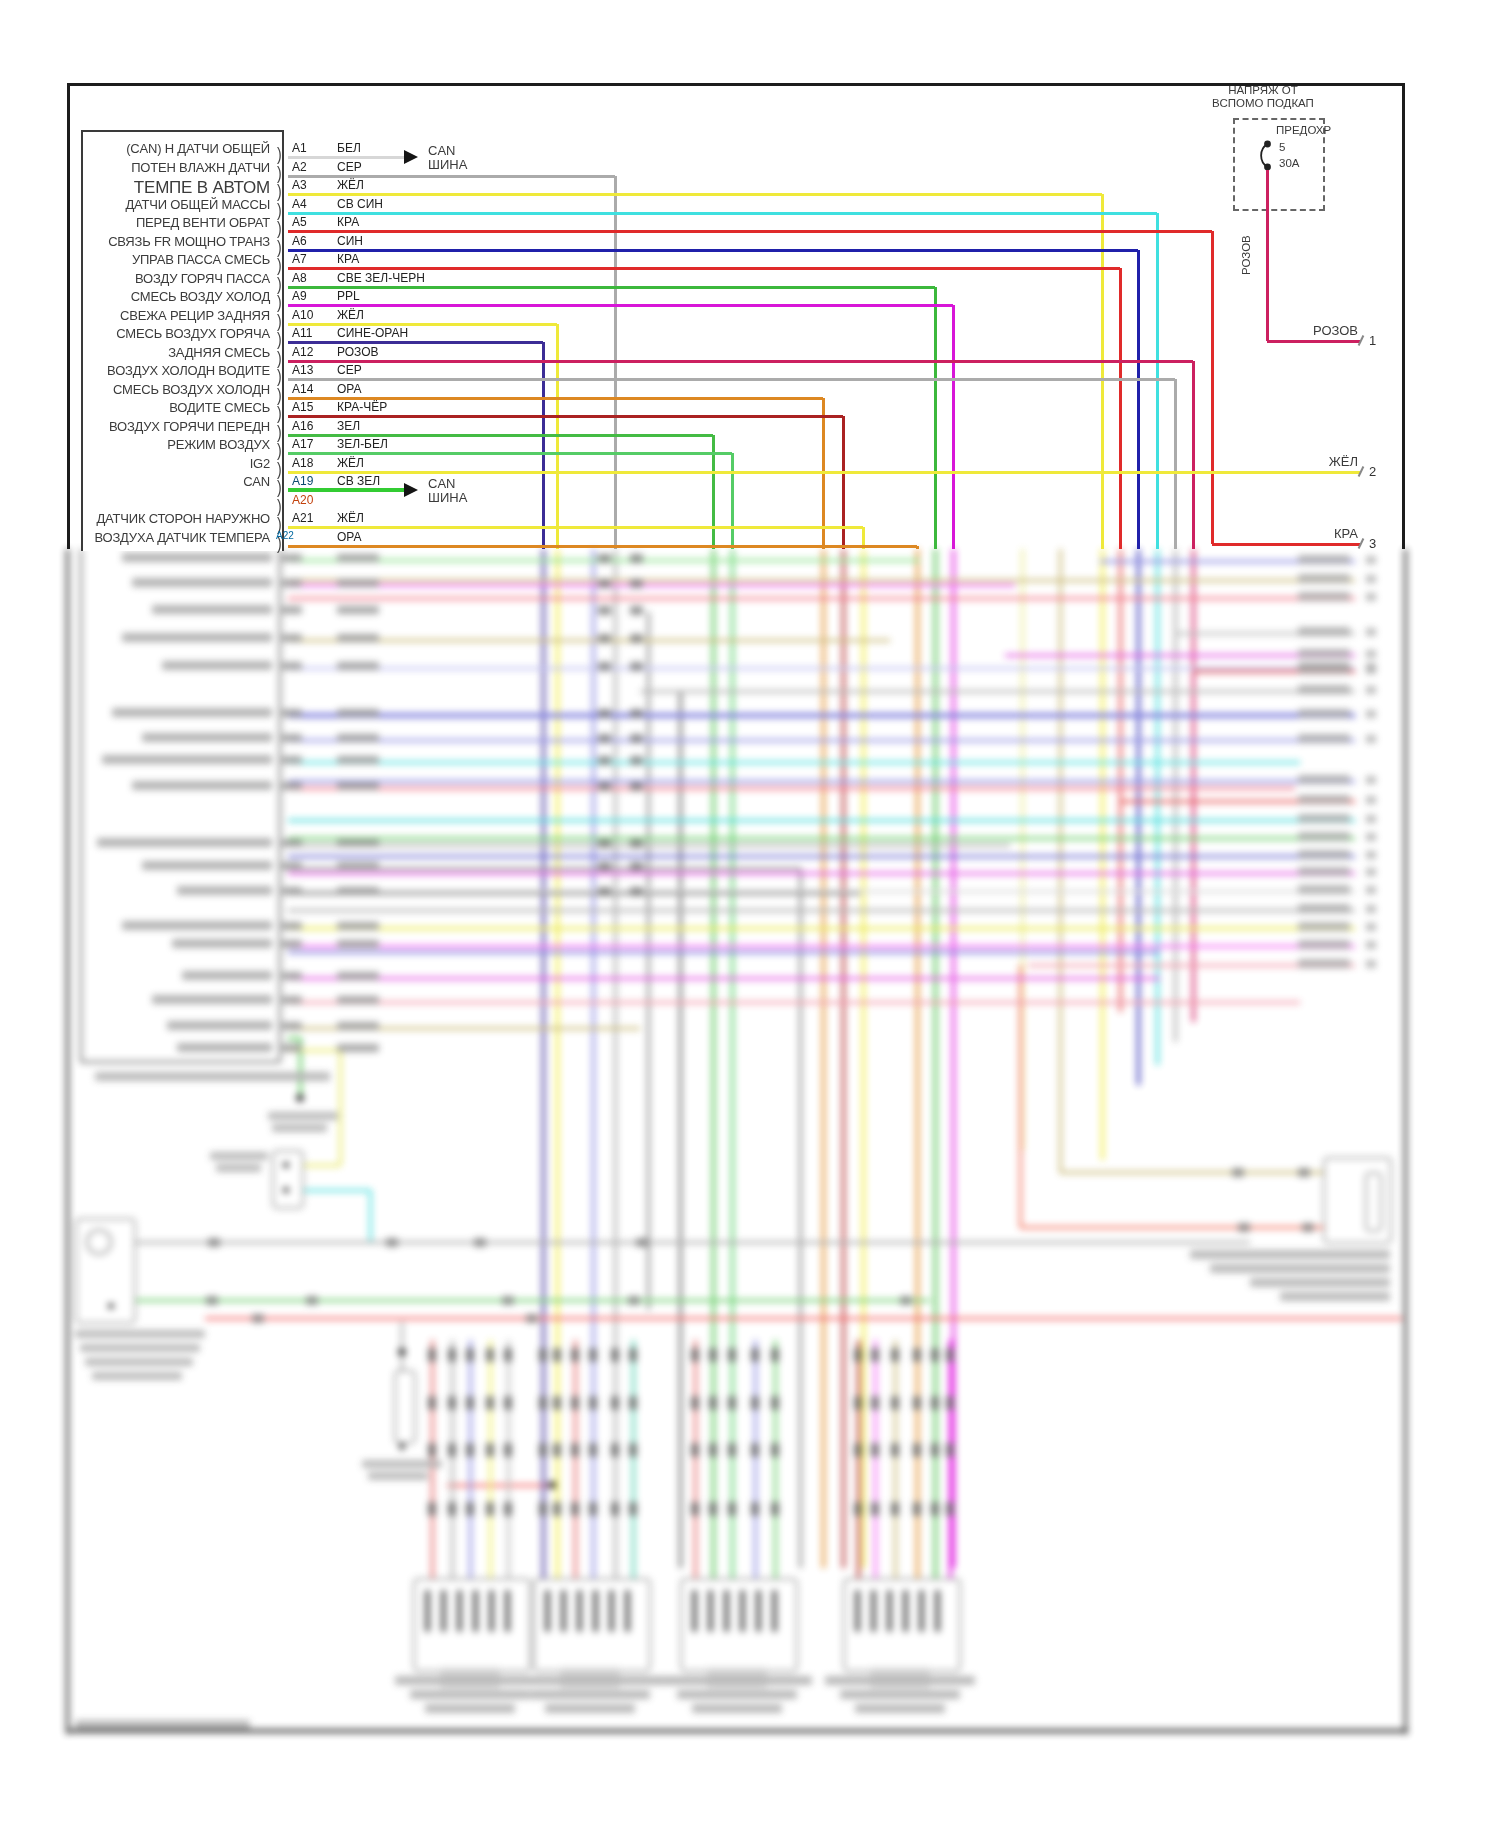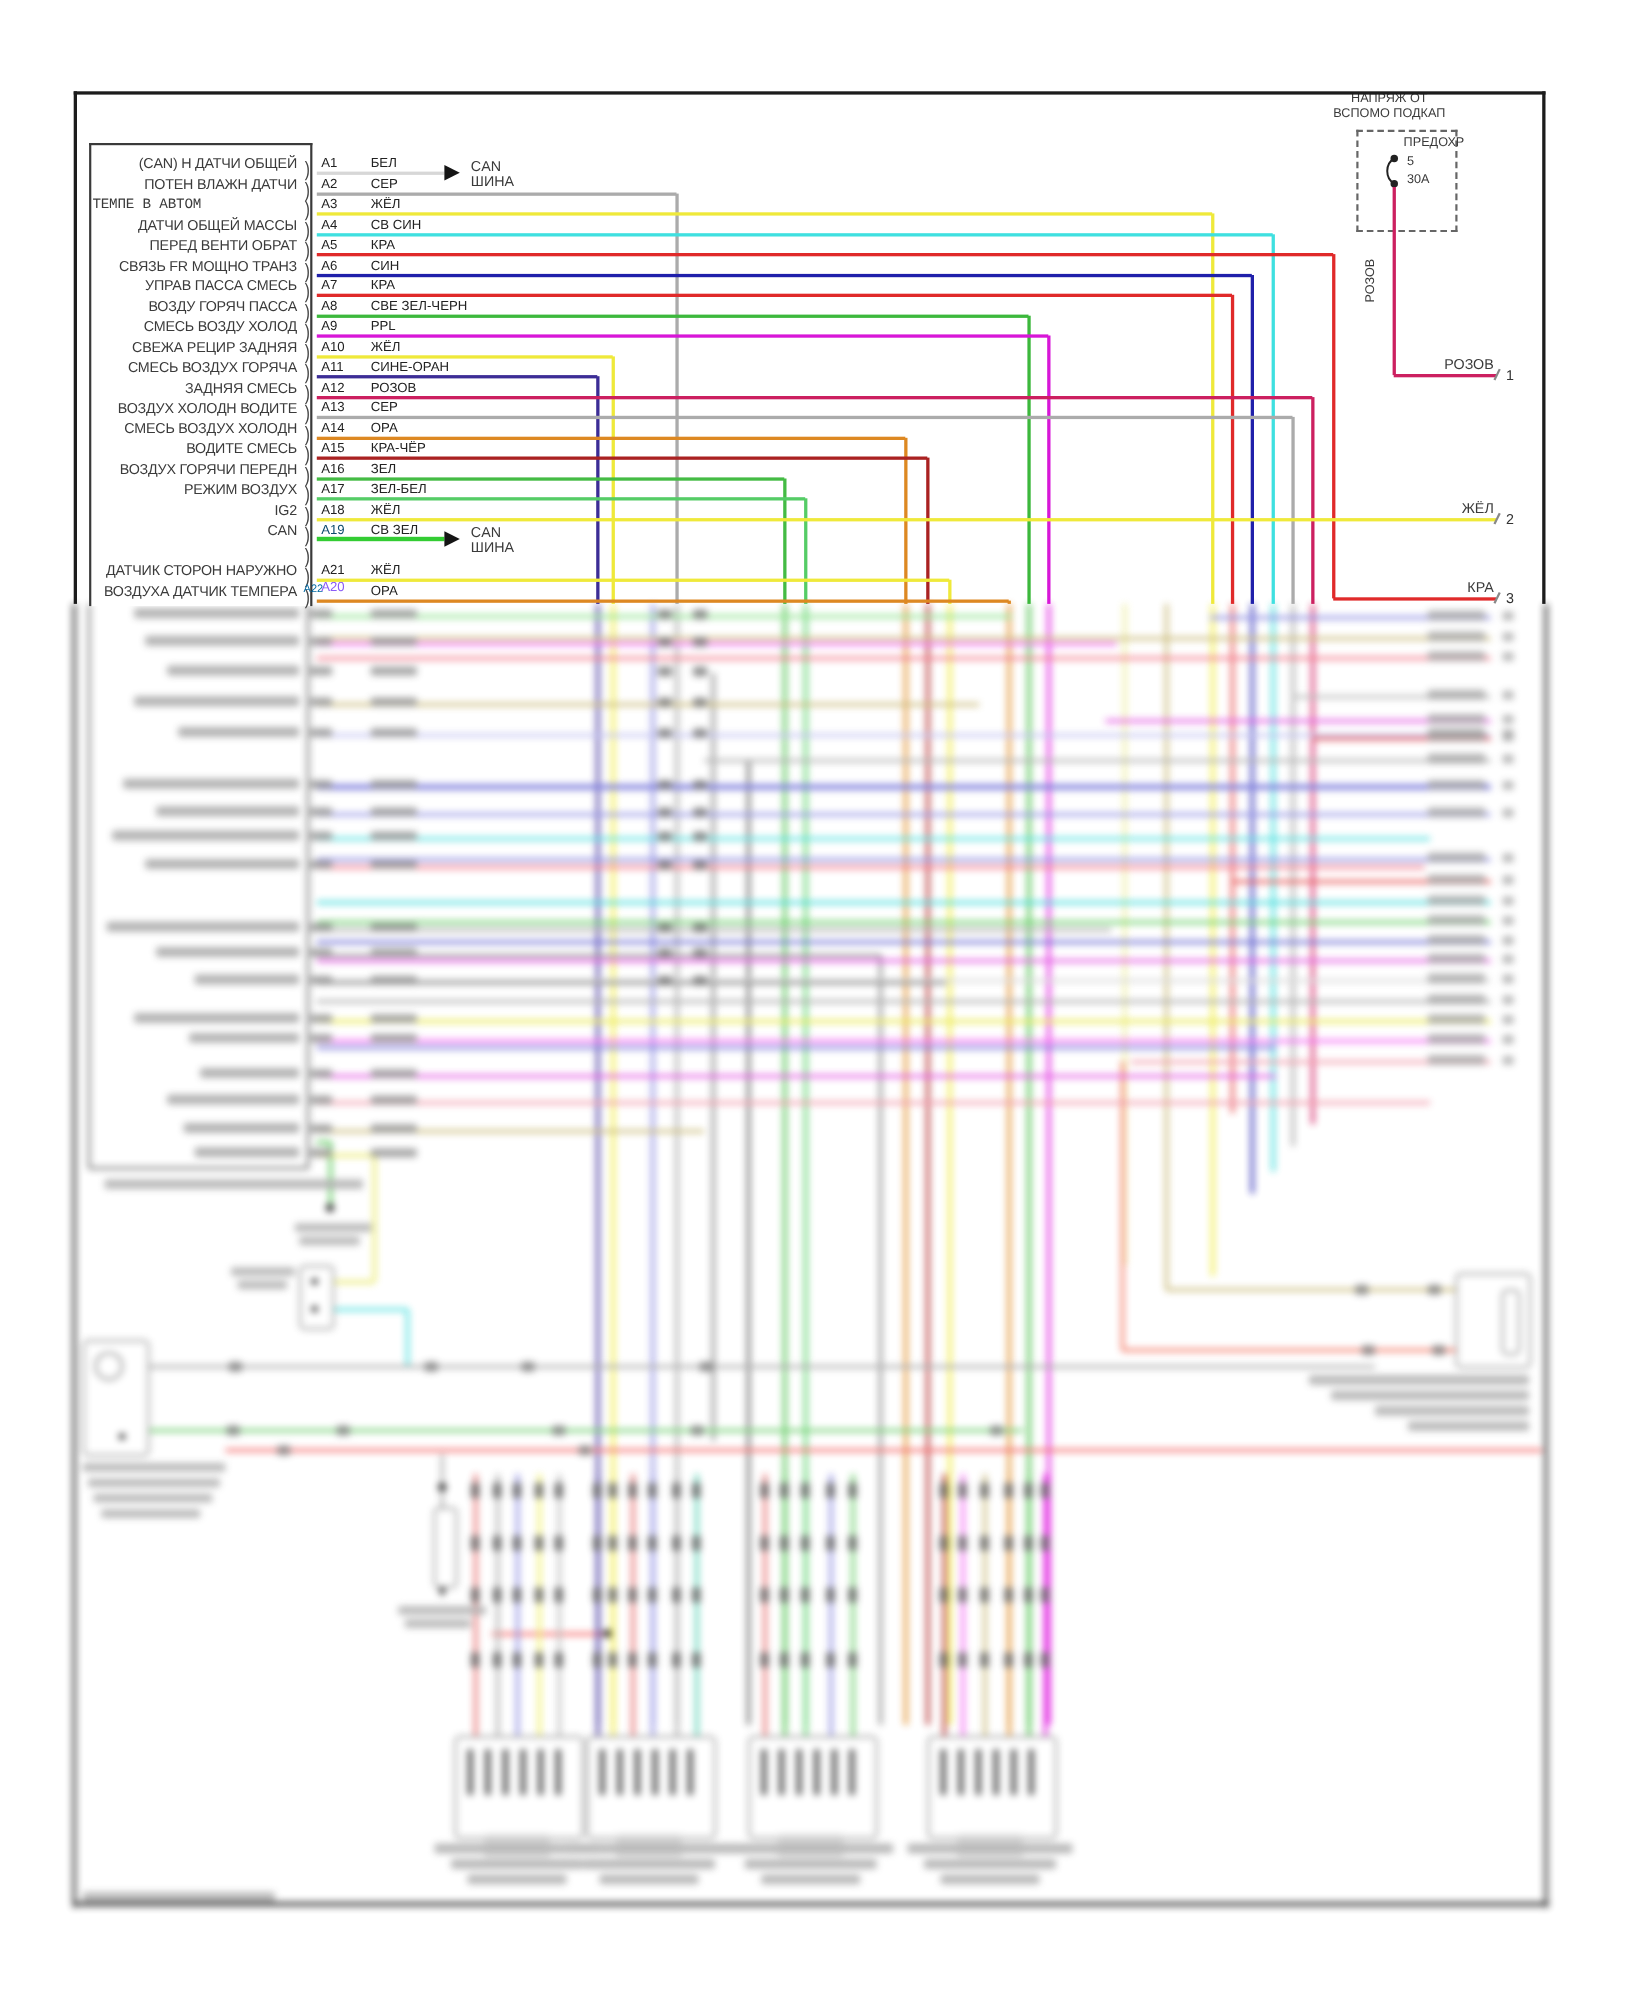--- a/index.html
+++ b/index.html
@@ -452,21 +452,21 @@
     <div class="line" style="left: 288px; top: 155.5px; width: 116px; height: 3px; background: rgb(215, 215, 215);"></div>
     <div style="position: absolute; left: 404px; top: 150px; width: 0px; height: 0px; border-left: 14px solid rgb(21, 21, 21); border-top: 7px solid transparent; border-bottom: 7px solid transparent;"></div>
     <div class="t" style="left: 428px; top: 144px; font-size: 13px; line-height: 14px; white-space: pre-line;">CAN
 ШИНА</div>
     <div class="t" style="left: 84px; top: 160px; width: 186px; text-align: right; font-size: 13px; letter-spacing: -0.2px;">ПОТЕН ВЛАЖН ДАТЧИ</div>
     <div class="t" style="left: 277px; top: 164px; font-size: 14px; color: rgb(68, 68, 68); transform: scaleY(1.35);">)</div>
     <div class="t" style="left: 292px; top: 160px; font-size: 12px; color: rgb(34, 34, 34);">A2</div>
     <div class="t" style="left: 337px; top: 160px; font-size: 12px; color: rgb(34, 34, 34);">СЕР</div>
     <div class="line" style="left: 288px; top: 174.5px; width: 327px; height: 3px; background: rgb(171, 171, 171);"></div>
     <div class="line" style="left: 613.5px; top: 176px; width: 3px; height: 373px; background: rgb(171, 171, 171);"></div>
-    <div class="t" style="left: 84px; top: 178px; width: 186px; font-size: 13px; letter-spacing: -0.2px; font-family: Liberation Mono, monospace;">ТЕМПЕ В АВТОМ</div>
+    <div class="t" style="left: 84px; top: 178px; width: 186px; text-align: right; font-size: 17px; letter-spacing: -0.2px;">ТЕМПЕ В АВТОМ</div>
     <div class="t" style="left: 277px; top: 182px; font-size: 14px; color: rgb(68, 68, 68); transform: scaleY(1.35);">)</div>
     <div class="t" style="left: 292px; top: 178px; font-size: 12px; color: rgb(34, 34, 34);">A3</div>
     <div class="t" style="left: 337px; top: 178px; font-size: 12px; color: rgb(34, 34, 34);">ЖЁЛ</div>
     <div class="line" style="left: 288px; top: 192.5px; width: 814px; height: 3px; background: rgb(239, 233, 58);"></div>
     <div class="line" style="left: 1100.5px; top: 194px; width: 3px; height: 355px; background: rgb(239, 233, 58);"></div>
     <div class="t" style="left: 84px; top: 197px; width: 186px; text-align: right; font-size: 13px; letter-spacing: -0.2px;">ДАТЧИ ОБЩЕЙ МАССЫ</div>
     <div class="t" style="left: 277px; top: 201px; font-size: 14px; color: rgb(68, 68, 68); transform: scaleY(1.35);">)</div>
     <div class="t" style="left: 292px; top: 197px; font-size: 12px; color: rgb(34, 34, 34);">A4</div>
     <div class="t" style="left: 337px; top: 197px; font-size: 12px; color: rgb(34, 34, 34);">СВ СИН</div>
     <div class="line" style="left: 288px; top: 211.5px; width: 869px; height: 3px; background: rgb(63, 224, 224);"></div>
@@ -557,21 +557,21 @@
     <div class="line" style="left: 288px; top: 470.5px; width: 1072px; height: 3px; background: rgb(239, 233, 58);"></div>
     <div class="t" style="left: 84px; top: 474px; width: 186px; text-align: right; font-size: 13px; letter-spacing: -0.2px;">CAN</div>
     <div class="t" style="left: 277px; top: 478px; font-size: 14px; color: rgb(68, 68, 68); transform: scaleY(1.35);">)</div>
     <div class="t" style="left: 292px; top: 474px; font-size: 12px; color: #0c4a6e;">A19</div>
     <div class="t" style="left: 337px; top: 474px; font-size: 12px; color: rgb(34, 34, 34);">СВ ЗЕЛ</div>
     <div class="line" style="left: 288px; top: 488px; width: 116px; height: 4px; background: rgb(51, 204, 51);"></div>
     <div style="position: absolute; left: 404px; top: 483px; width: 0px; height: 0px; border-left: 14px solid rgb(21, 21, 21); border-top: 7px solid transparent; border-bottom: 7px solid transparent;"></div>
     <div class="t" style="left: 428px; top: 477px; font-size: 13px; line-height: 14px; white-space: pre-line;">CAN
 ШИНА</div>
     <div class="t" style="left: 277px; top: 497px; font-size: 14px; color: rgb(68, 68, 68); transform: scaleY(1.35);">)</div>
-    <div class="t" style="left: 292px; top: 493px; font-size: 12px; color: #8b5cf6; margin-top: 33px;">A20</div>
+    <div class="t" style="left: 292px; top: 493px; font-size: 12px; color: #c2410c;">A20</div>
     <div class="t" style="left: 84px; top: 511px; width: 186px; text-align: right; font-size: 13px; letter-spacing: -0.2px;">ДАТЧИК СТОРОН НАРУЖНО</div>
     <div class="t" style="left: 277px; top: 515px; font-size: 14px; color: rgb(68, 68, 68); transform: scaleY(1.35);">)</div>
     <div class="t" style="left: 292px; top: 511px; font-size: 12px; color: rgb(34, 34, 34);">A21</div>
     <div class="t" style="left: 337px; top: 511px; font-size: 12px; color: rgb(34, 34, 34);">ЖЁЛ</div>
     <div class="line" style="left: 288px; top: 525.5px; width: 575px; height: 3px; background: rgb(239, 233, 58);"></div>
     <div class="line" style="left: 861.5px; top: 527px; width: 3px; height: 22px; background: rgb(239, 233, 58);"></div>
     <div class="t" style="left: 84px; top: 530px; width: 186px; text-align: right; font-size: 13px; letter-spacing: -0.2px;">ВОЗДУХА ДАТЧИК ТЕМПЕРА</div>
     <div class="t" style="left: 277px; top: 534px; font-size: 14px; color: rgb(68, 68, 68); transform: scaleY(1.35);">)</div>
     <div class="t" style="left: 276px; top: 530px; font-size: 10px; color: #0369a1;">A22</div>
     <div class="t" style="left: 337px; top: 530px; font-size: 12px; color: rgb(34, 34, 34);">ОРА</div>

